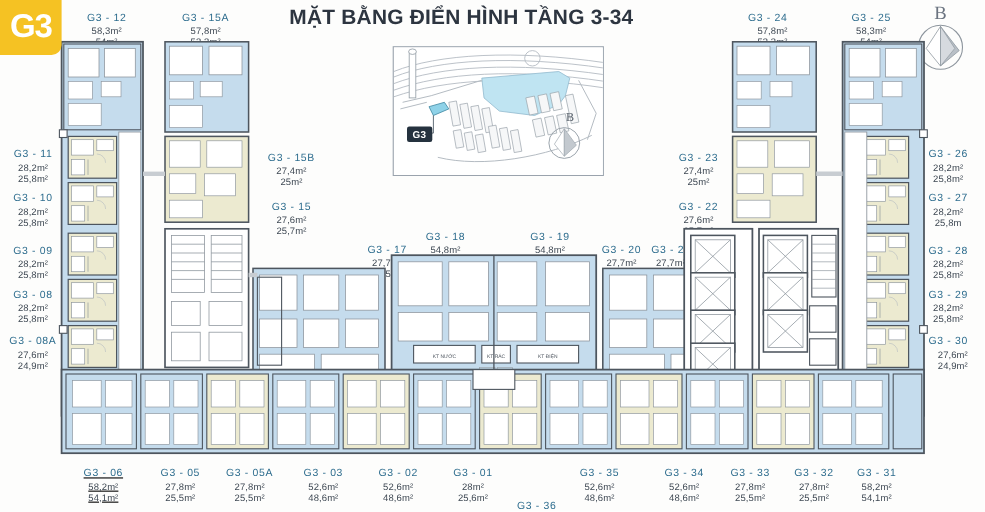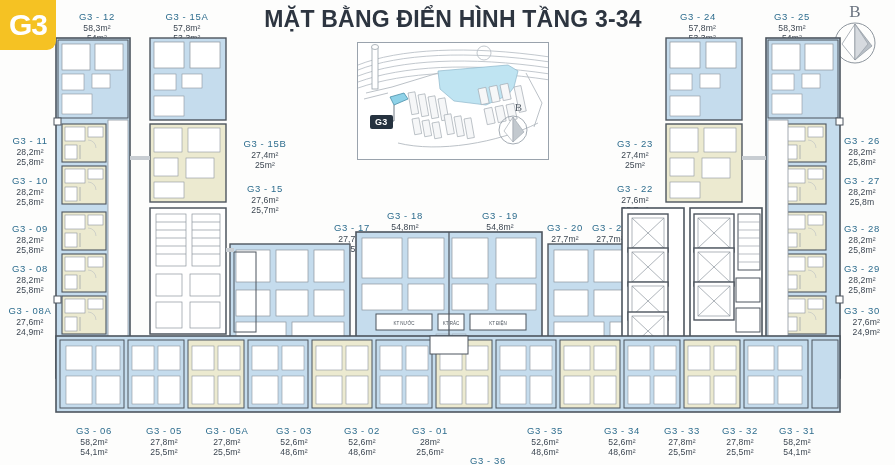--- a/index.html
+++ b/index.html
@@ -25,22 +25,22 @@
     z-index: 40;
   }
   #logo-badge span {
     font-size: 30px; font-weight: bold; color: #ffffff;
     letter-spacing: -1px; line-height: 1;
   }
 
   
   #plan-title {
     position: absolute; left: 263px; top: 6px;
-    width: 380px; text-align: center;
-    font-size: 23px; font-weight: bold;
+    width: 380px; text-align: left;
+    font-size: 19px; font-weight: bold;
     color: #2d3540; letter-spacing: .2px;
   }
 
   
   #mini-map {
     position: absolute; left: 357px; top: 42px;
     width: 192px; height: 118px;
     border: 1px solid #9aa3ad;
     background: #ffffff;
     overflow: hidden;
@@ -495,21 +495,21 @@
     <div class="unit-label" style="left: 243.5px; top: 133px;"><span class="code">G3 - 15B</span><br><span class="a1">27,4m²</span><span class="a2">25m²</span></div>
     <div class="unit-label" style="left: 247px; top: 178px;"><span class="code">G3 - 15</span><br><span class="a1">27,6m²</span><span class="a2">25,7m²</span></div>
     <div class="unit-label" style="left: 282px; top: 217px; margin-top: 44px;"><span class="code">G3 - 16</span><br><span class="a1">27,7m²</span><span class="a2">25,5m²</span></div>
     <div class="unit-label" style="left: 334px; top: 217px;"><span class="code">G3 - 17</span><br><span class="a1">27,7m²</span><span class="a2">25,5m²</span></div>
     <div class="unit-label" style="left: 387px; top: 205px;"><span class="code">G3 - 18</span><br><span class="a1">54,8m²</span><span class="a2">51,4m²</span></div>
     <div class="unit-label" style="left: 482px; top: 205px;"><span class="code">G3 - 19</span><br><span class="a1">54,8m²</span><span class="a2">51,4m²</span></div>
     <div class="unit-label" style="left: 547px; top: 217px;"><span class="code">G3 - 20</span><br><span class="a1">27,7m²</span><span class="a2">25,5m²</span></div>
     <div class="unit-label" style="left: 592px; top: 217px;"><span class="code">G3 - 21</span><br><span class="a1">27,7m²</span><span class="a2">25,5m²</span></div>
     <div class="unit-label" style="left: 617px; top: 178px; text-align: center;"><span class="code">G3 - 22</span><br><span class="a1">27,6m²</span><span class="a2">25,7m²</span></div>
     <div class="unit-label" style="left: 617px; top: 133px;"><span class="code">G3 - 23</span><br><span class="a1">27,4m²</span><span class="a2">25m²</span></div>
-    <div class="unit-label" style="left: 76px; top: 420px;"><span class="code">G3 - 06</span><br><span class="a1">58,2m²</span><span class="a2">54,1m²</span></div>
+    <div class="unit-label" style="left: 76px; top: 420px; text-decoration: underline;"><span class="code">G3 - 06</span><br><span class="a1">58,2m²</span><span class="a2">54,1m²</span></div>
     <div class="unit-label" style="left: 146px; top: 420px;"><span class="code">G3 - 05</span><br><span class="a1">27,8m²</span><span class="a2">25,5m²</span></div>
     <div class="unit-label" style="left: 205.5px; top: 420px;"><span class="code">G3 - 05A</span><br><span class="a1">27,8m²</span><span class="a2">25,5m²</span></div>
     <div class="unit-label" style="left: 276px; top: 420px;"><span class="code">G3 - 03</span><br><span class="a1">52,6m²</span><span class="a2">48,6m²</span></div>
     <div class="unit-label" style="left: 344px; top: 420px;"><span class="code">G3 - 02</span><br><span class="a1">52,6m²</span><span class="a2">48,6m²</span></div>
     <div class="unit-label" style="left: 412px; top: 420px;"><span class="code">G3 - 01</span><br><span class="a1">28m²</span><span class="a2">25,6m²</span></div>
     <div class="unit-label" style="left: 470px; top: 420px; margin-top: 30px;"><span class="code">G3 - 36</span><br><span class="a1">28m²</span><span class="a2">25,6m²</span></div>
     <div class="unit-label" style="left: 527px; top: 420px;"><span class="code">G3 - 35</span><br><span class="a1">52,6m²</span><span class="a2">48,6m²</span></div>
     <div class="unit-label" style="left: 604px; top: 420px;"><span class="code">G3 - 34</span><br><span class="a1">52,6m²</span><span class="a2">48,6m²</span></div>
     <div class="unit-label" style="left: 664px; top: 420px;"><span class="code">G3 - 33</span><br><span class="a1">27,8m²</span><span class="a2">25,5m²</span></div>
     <div class="unit-label" style="left: 722px; top: 420px;"><span class="code">G3 - 32</span><br><span class="a1">27,8m²</span><span class="a2">25,5m²</span></div>

